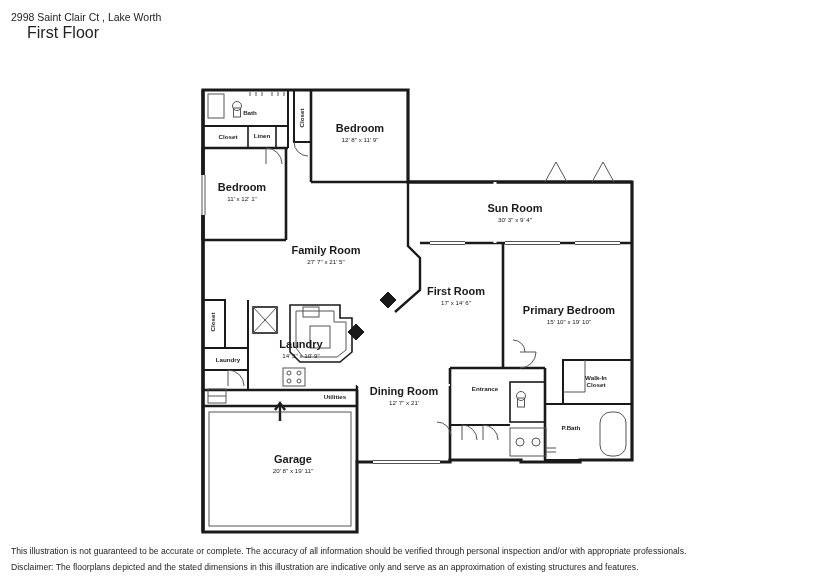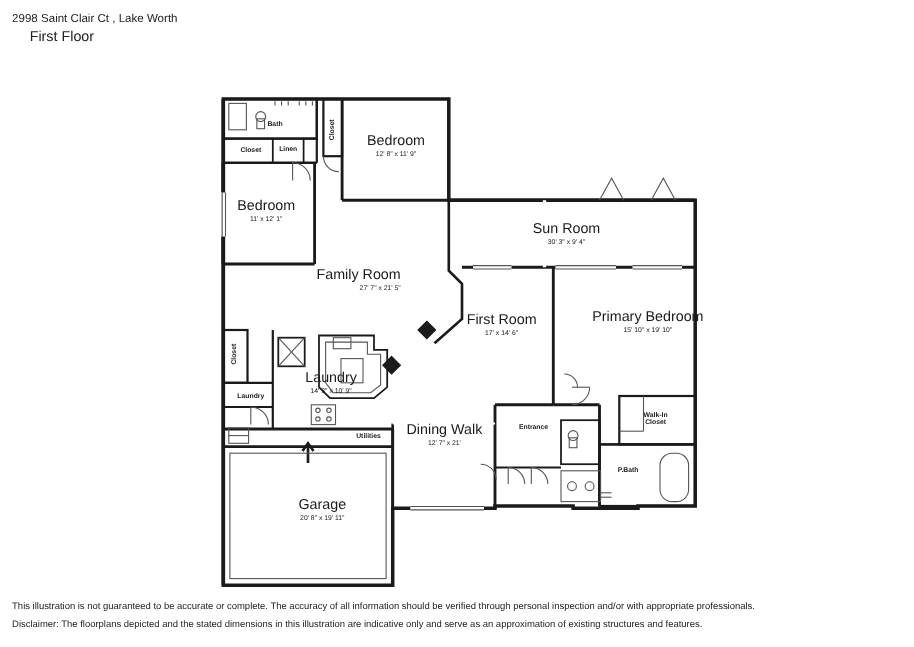--- a/index.html
+++ b/index.html
@@ -19,43 +19,43 @@
     position: absolute;
     left: 11px;
     top: 10px;
   }
   #header .addr {
     font-size: 10.5px;
     color: #222;
     line-height: 15px;
   }
   #header .floor {
-    font-size: 13px;
+    font-size: 16px;
     color: #222;
     line-height: 15px;
     padding-left: 16px;
   }
   #plan {
     position: absolute;
     left: 0;
     top: 0;
     width: 831px;
     height: 588px;
   }
   .lbl {
     position: absolute;
     text-align: center;
     line-height: 1.15;
     color: #1a1a1a;
     white-space: nowrap;
     transform: translate(-50%, -50%);
   }
   .lbl .name {
-    font-size: 13px;
-    font-weight: normal;
+    font-size: 11px;
+    font-weight: bold;
     display: block;
   }
   .lbl .dim {
     font-size: 6.2px;
     display: block;
     margin-top: 1px;
   }
   .lbl.small .name { font-size: 6.2px; font-weight: bold; }
   .lbl.vert {
     transform: translate(-50%, -50%) rotate(-90deg);
@@ -238,48 +238,48 @@
     <span class="dim">12' 8" x 11' 9"</span>
   </div>
   <div class="lbl" style="left:242px; top:191px;">
     <span class="name">Bedroom</span>
     <span class="dim">11' x 12' 1"</span>
   </div>
   <div class="lbl" style="left:515px; top:212px;">
     <span class="name">Sun Room</span>
     <span class="dim">30' 3" x 9' 4"</span>
   </div>
-  <div class="lbl" style="left:326px; top:254px;text-align:right;">
+  <div class="lbl" style="left:326px; top:254px;">
     <span class="name">Family Room</span>
     <span class="dim">27' 7" x 21' 5"</span>
   </div>
   <div class="lbl" style="left:456px; top:295px;">
     <span class="name">First Room</span>
     <span class="dim">17' x 14' 6"</span>
   </div>
-  <div class="lbl" style="left:569px; top:292px;margin-left:20px;">
+  <div class="lbl" style="left:569px; top:314px;">
     <span class="name">Primary Bedroom</span>
     <span class="dim">15' 10" x 19' 10"</span>
   </div>
   <div class="lbl small vert" style="left:213px; top:322px;">
     <span class="name">Closet</span>
   </div>
   <div class="lbl" style="left:301px; top:348px;">
     <span class="name">Laundry</span>
     <span class="dim">14' 3" x 10' 9"</span>
   </div>
   <div class="lbl small" style="left:228px; top:360px;">
     <span class="name">Laundry</span>
   </div>
   <div class="lbl small" style="left:596px; top:381px;">
     <span class="name">Walk-In</span>
     <span class="name">Closet</span>
   </div>
   <div class="lbl" style="left:404px; top:395px;">
-    <span class="name">Dining Walk</span>
+    <span class="name">Dining Room</span>
     <span class="dim">12' 7" x 21'</span>
   </div>
   <div class="lbl small" style="left:485px; top:389px;">
     <span class="name">Entrance</span>
   </div>
   <div class="lbl small" style="left:335px; top:397px;">
     <span class="name">Utilities</span>
   </div>
   <div class="lbl small" style="left:571px; top:428px;">
     <span class="name">P.Bath</span>

